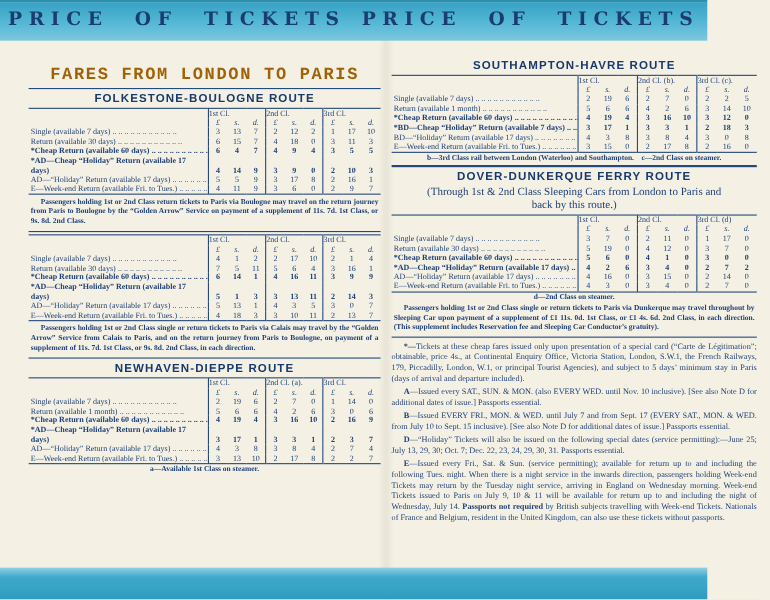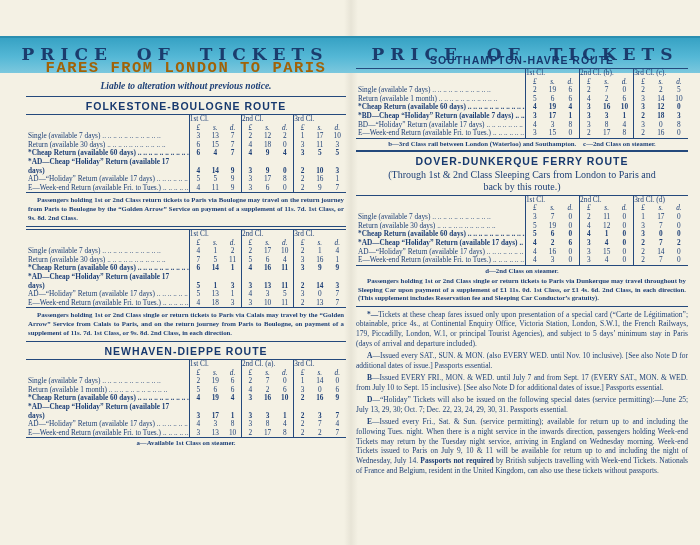--- a/index.html
+++ b/index.html
@@ -1,21 +1,21 @@
 <!DOCTYPE html>
 <html><head>
 <meta charset="utf-8">
 <style>
   * { margin:0; padding:0; box-sizing:border-box; }
   html,body { width:700px; height:545px; }
   body { font-family:"Liberation Serif", serif; background:#e8e4d6; }
   .sheet { position:relative; width:700px; height:545px; background:#f4f1e4; overflow:hidden; }
   .sheet::before { content:""; position:absolute; top:0; bottom:0; left:344px; width:14px;
     background:linear-gradient(90deg, rgba(0,0,0,0) 0%, rgba(120,115,95,.10) 50%, rgba(0,0,0,0) 100%); }
-  .band { position:absolute; left:0; width:700px; background:linear-gradient(#37a2c4, #55b8d6 55%, #7cc8de);margin-top:36px; }
+  .band { position:absolute; left:0; width:643px; background:linear-gradient(#37a2c4, #55b8d6 55%, #7cc8de); }
   .band.top { top:0; height:37px; border-top:2px solid #2b8fb0; display:flex; }
   .band.bottom { top:516px; height:29px; background:linear-gradient(#8fd0e2, #3fa9cb 30%, #2f9cbf); }
   .band-title { flex:1; text-align:center; padding-top:6px;
     font-family:"DejaVu Serif", serif; font-weight:bold; font-size:17px;
     letter-spacing:6px; word-spacing:12px; color:#1b3c6d; }
   .page { position:absolute; top:37px; bottom:29px; color:#1e4077; }
   .page.left  { left:26px;  width:320px; padding-top:22px; }
   .page.right { left:356px; width:332px; padding-top:14px; }
   h1.doc-title { font-family:Liberation Mono, monospace; font-size:15.5px; font-weight:bold;
     letter-spacing:1.5px; text-align:center; color:#a16207; }
@@ -52,21 +52,20 @@
 
 <div class="sheet">
 
   <div class="band top">
     <div class="band-title">PRICE OF TICKETS</div>
     <div class="band-title">PRICE OF TICKETS</div>
   </div>
 
   <div class="page left">
     <h1 class="doc-title">FARES FROM LONDON TO PARIS</h1>
-    <p class="subtitle">Liable to alteration without previous notice.</p>
     <div id="left-sections">
         <div class="rule"></div>
         <div class="sec">
           <h3 class="route-heading">FOLKESTONE-BOULOGNE ROUTE</h3>
           <table class="fare-table">
             <colgroup>
               <col class="lbl">
               <col class="num">
               <col class="num">
               <col class="num">

